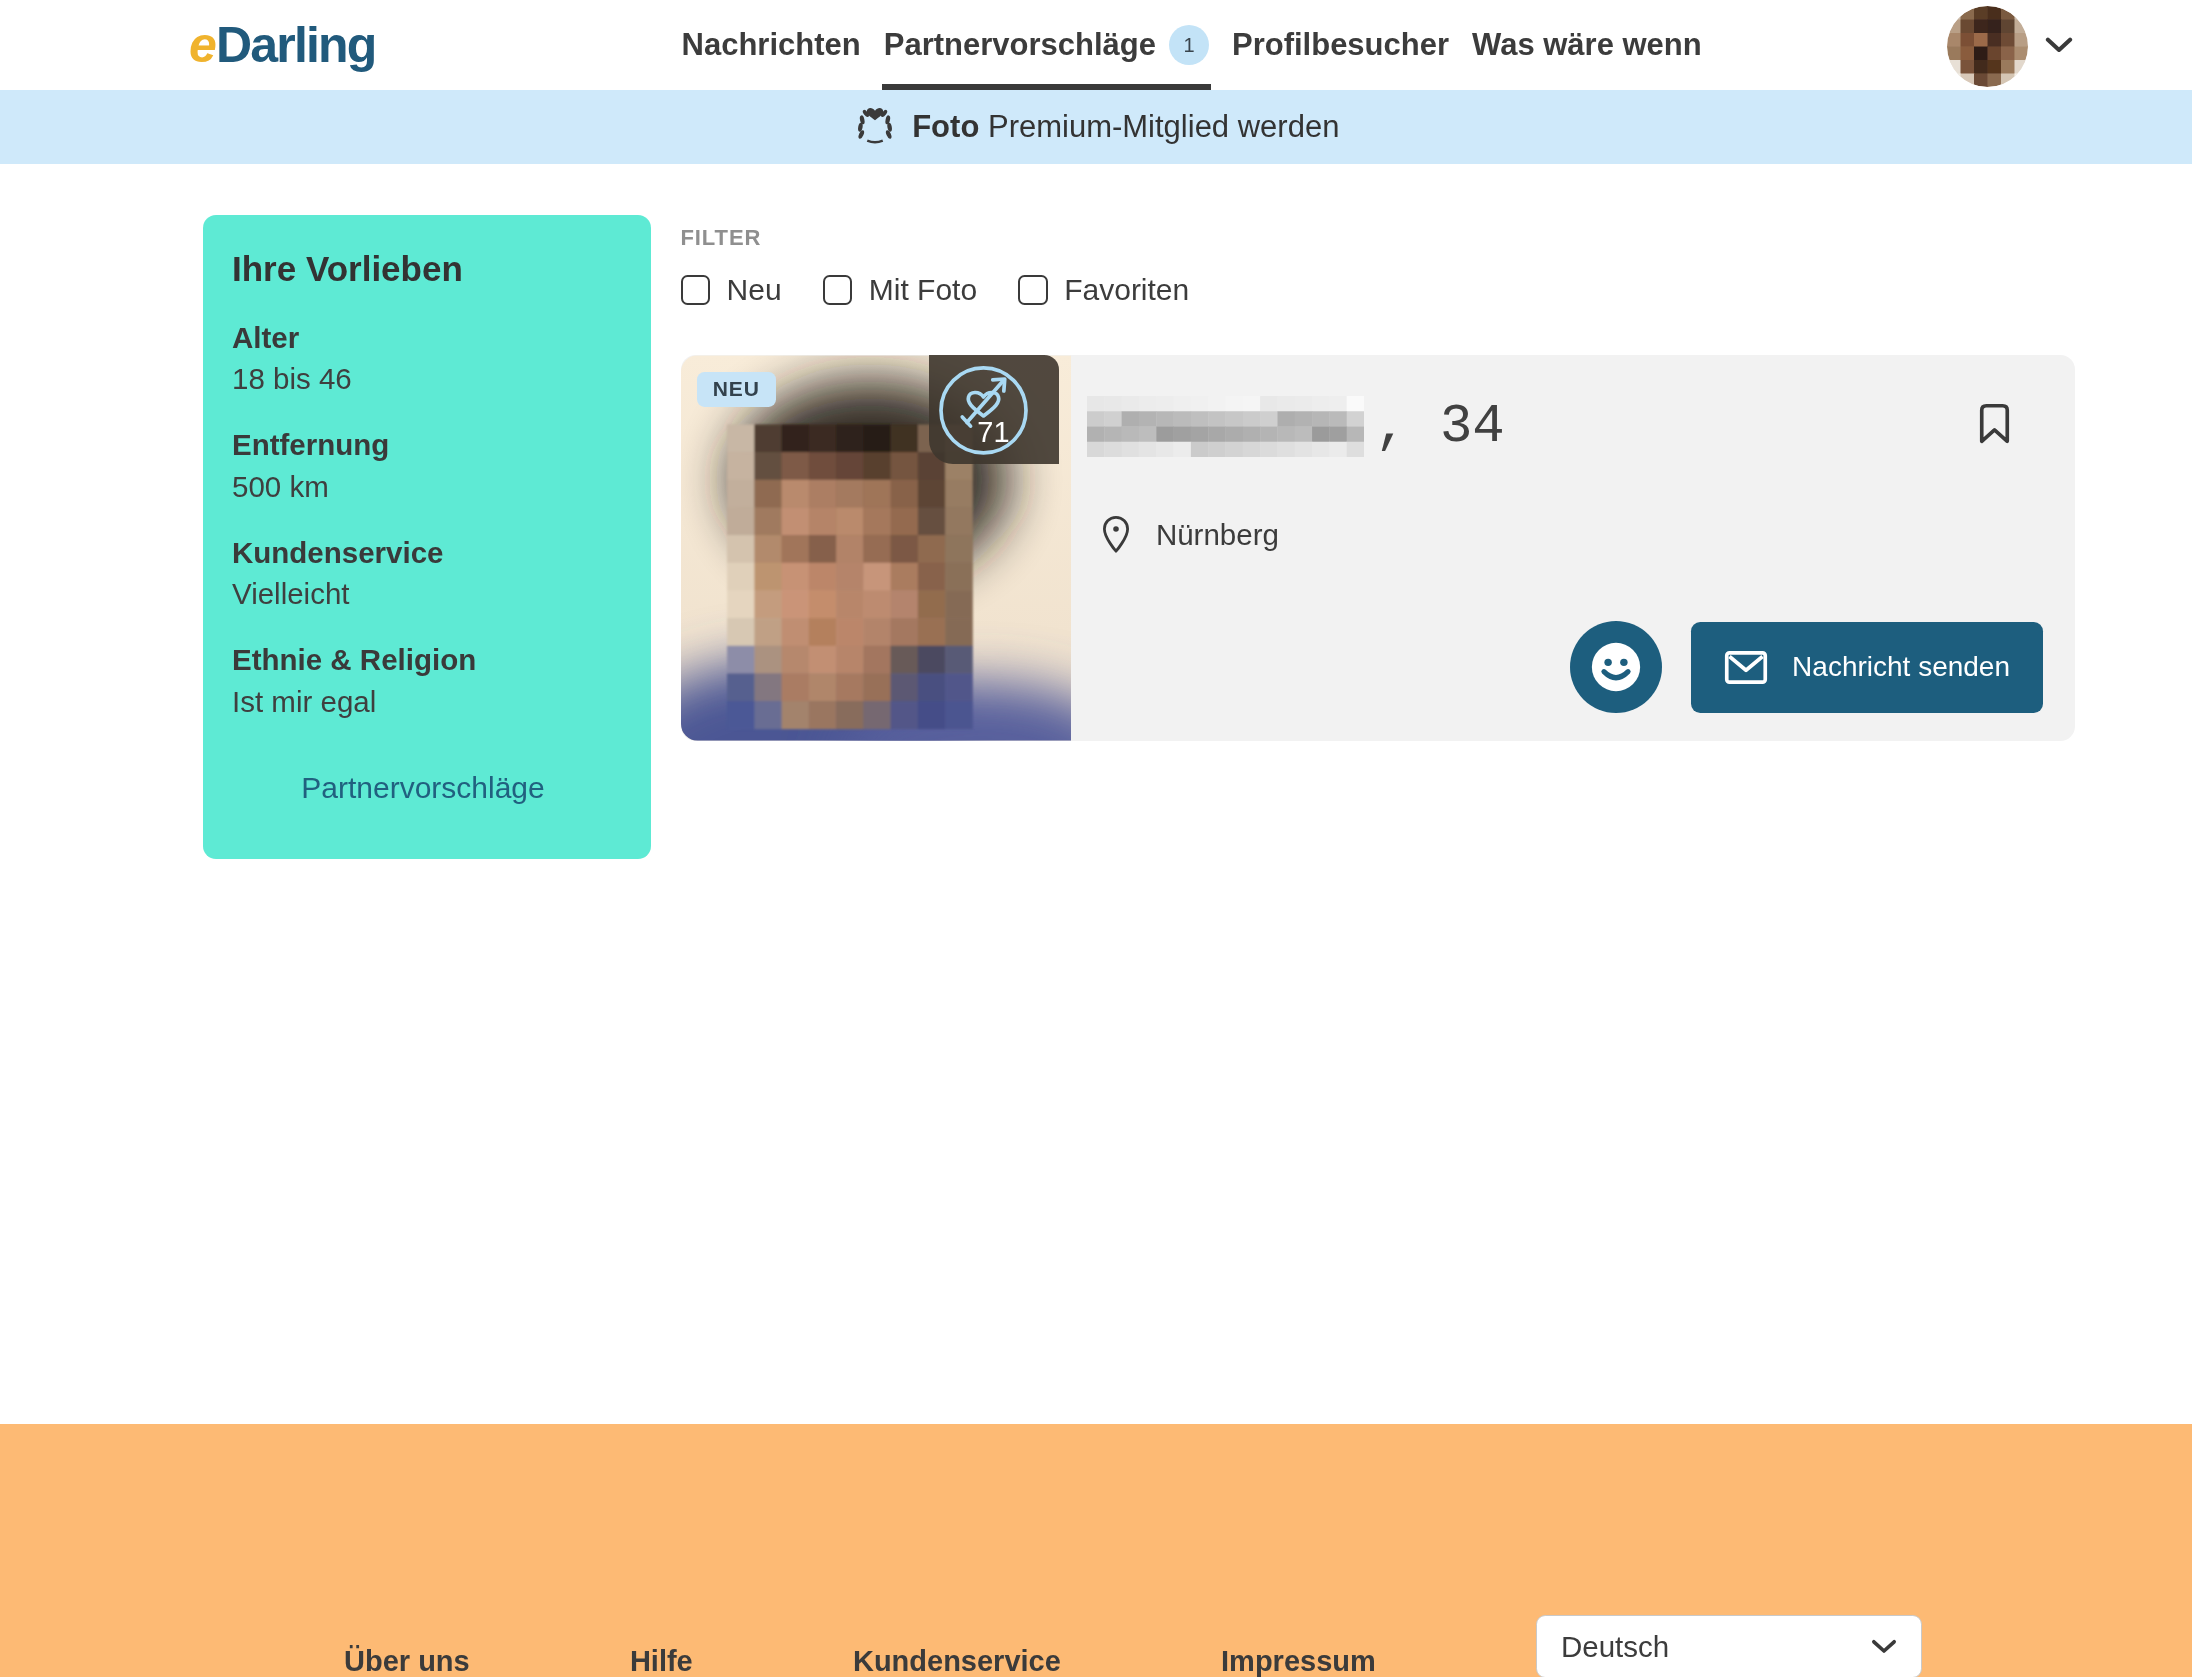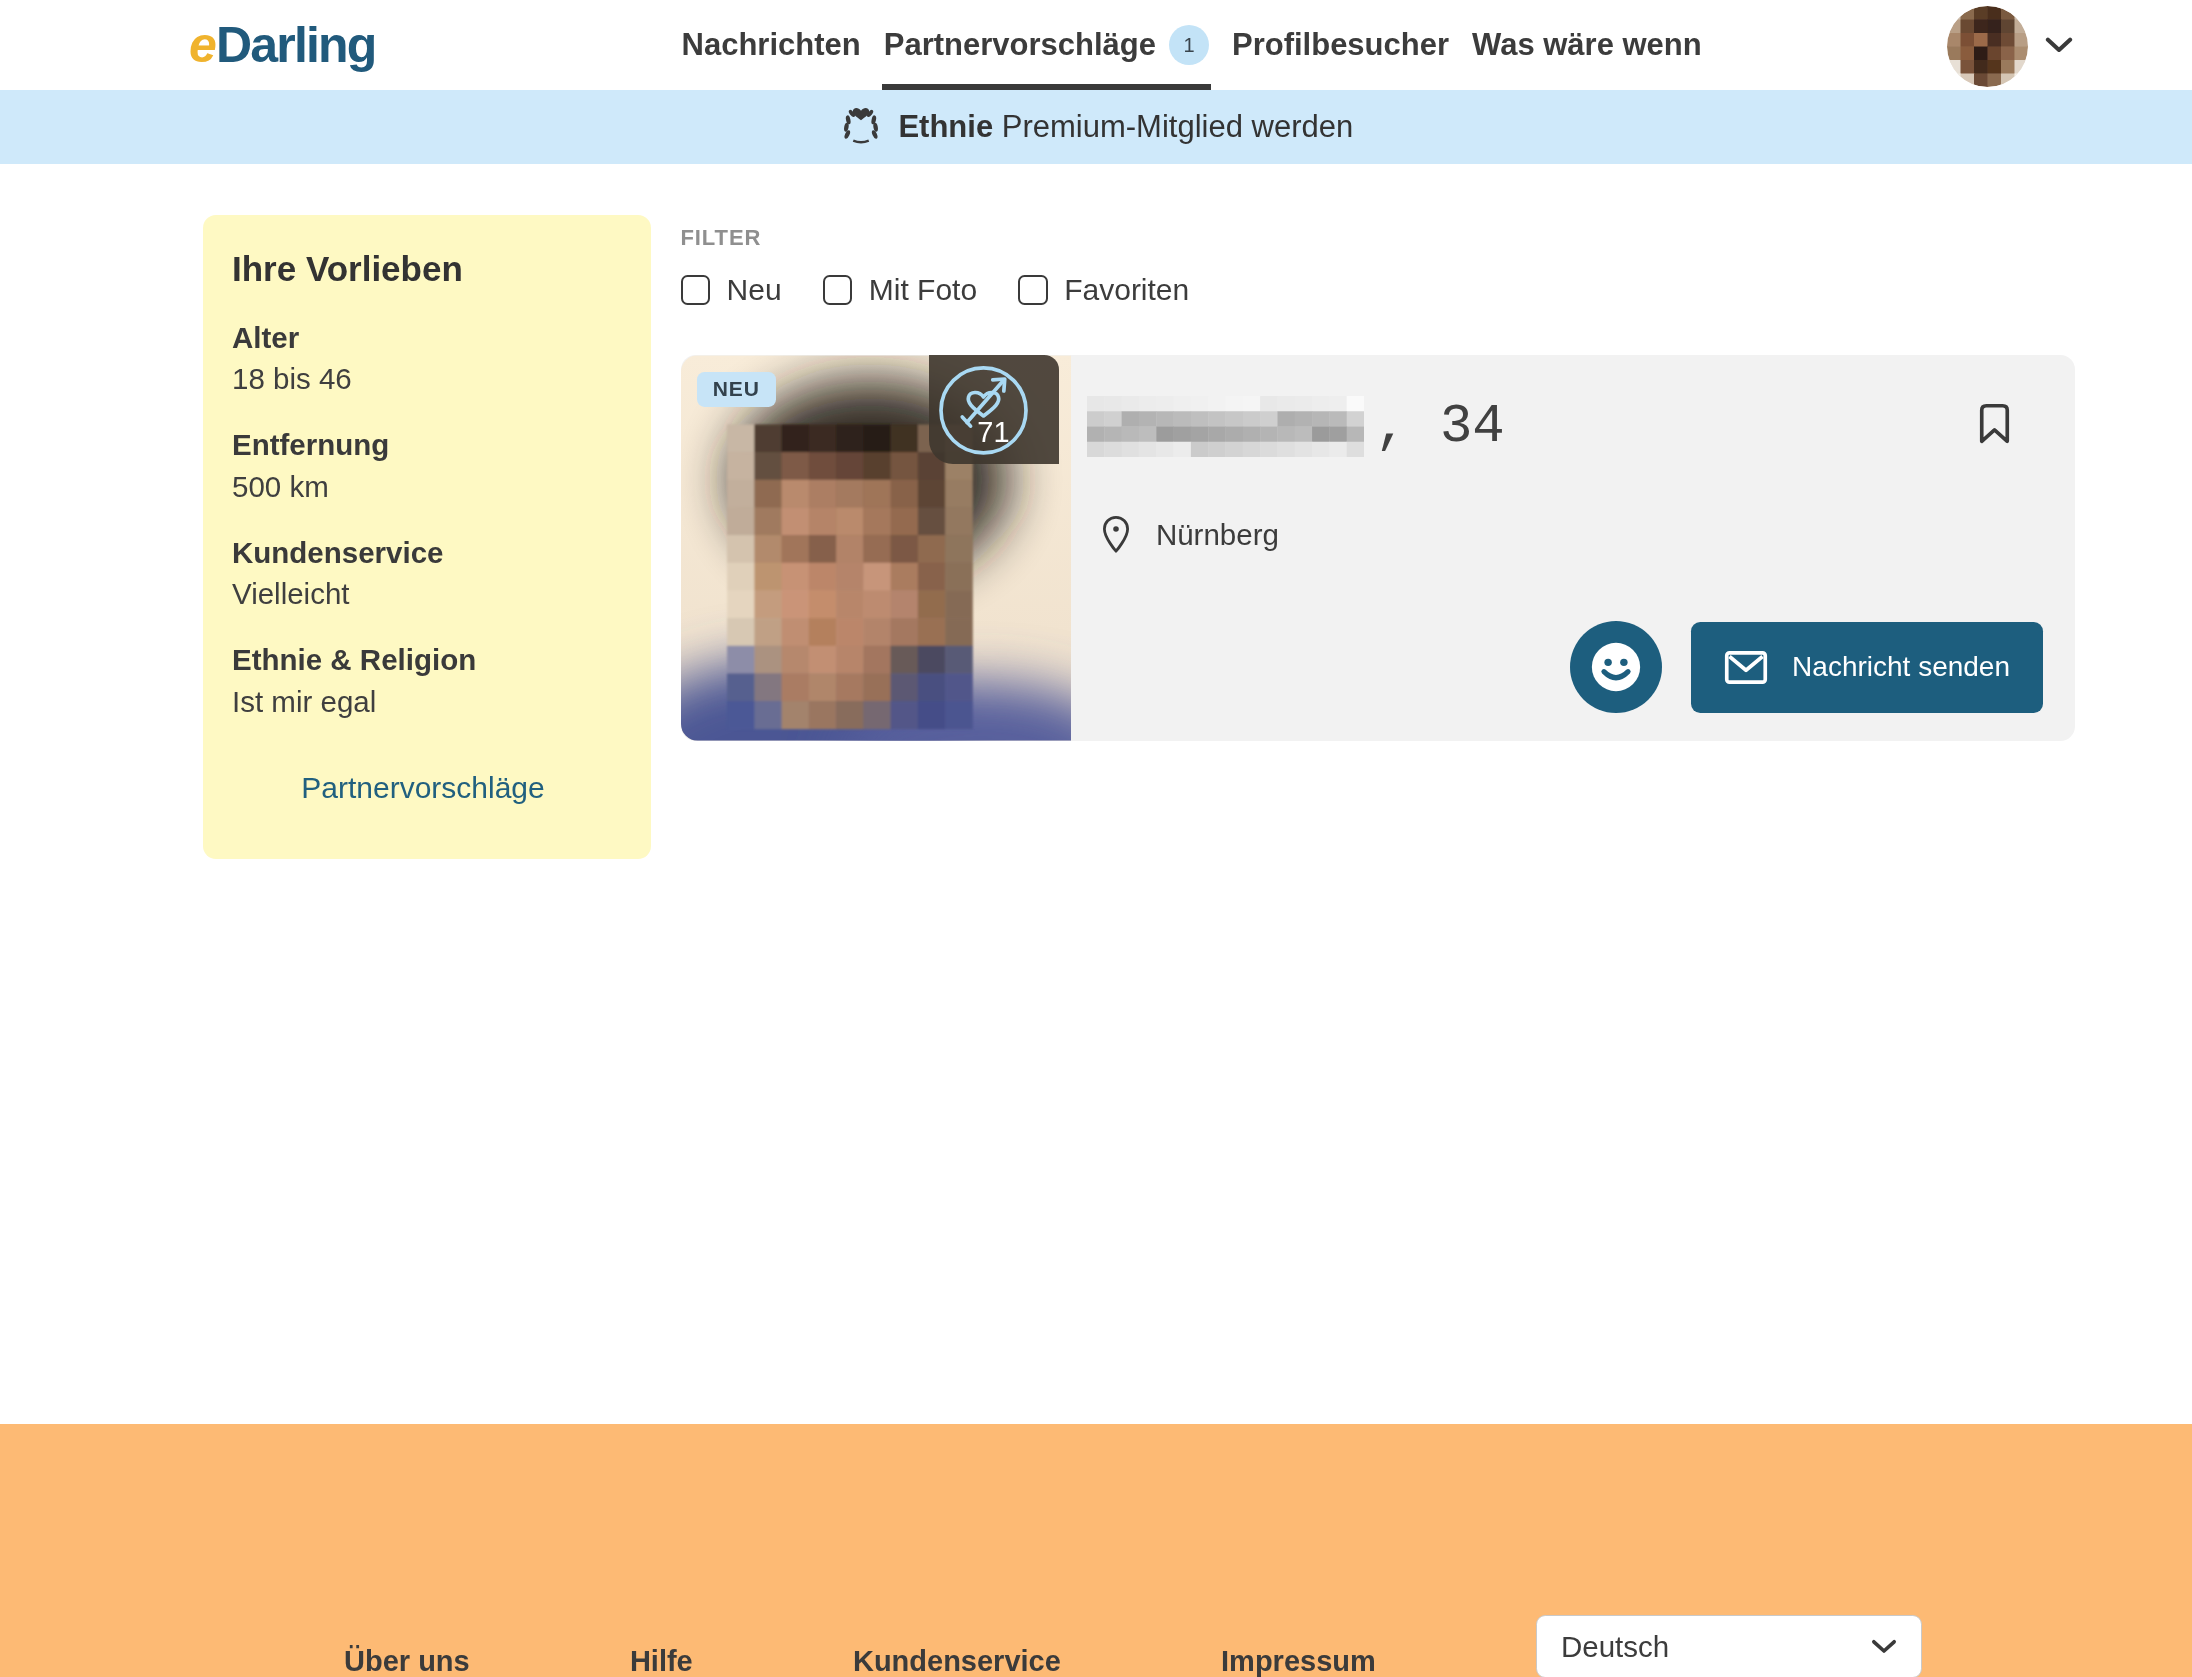--- a/index.html
+++ b/index.html
@@ -25,21 +25,21 @@
   .nav-item.active::after{content:"";position:absolute;left:-1.8px;right:-1.8px;bottom:0;height:6.5px;background:#3a3a3a;}
   .nav-badge{width:40px;height:40px;border-radius:50%;background:var(--badge-blue);color:#39444c;font-size:20px;font-weight:400;display:flex;align-items:center;justify-content:center;}
   .account{margin-left:auto;display:flex;align-items:center;gap:16.6px;}
   .avatar{width:81px;height:81px;border-radius:50%;overflow:hidden;cursor:pointer;background:#efe9e2;margin-top:3.7px;}
   .chevron{cursor:pointer;display:flex;align-items:center;}
   
   .premium-banner{flex:0 0 74px;background:var(--banner-blue);display:flex;align-items:center;justify-content:center;gap:16.6px;font-size:31px;color:#333;cursor:pointer;}
   .premium-banner b{font-weight:700;}
   
   .content{flex:1 1 auto;display:flex;align-items:flex-start;padding:0 118px 0 203px;}
-  .sidebar-card{flex:0 0 448px;margin-top:51px;background:#fef9c3;border-radius:13px;padding:34px 37px 54px 29px;}
+  .sidebar-card{flex:0 0 448px;margin-top:51px;background:#5eead4;border-radius:13px;padding:34px 37px 54px 29px;}
   .sidebar-title{font-size:35px;font-weight:700;color:#333;}
   .pref{margin-top:32px;}
   .pref-label{font-size:29.5px;font-weight:700;color:#3a3a3a;}
   .pref-value{font-size:29.5px;margin-top:7.4px;color:#3f3f3f;}
   .sidebar-link{display:block;text-align:center;margin-top:52px;font-size:30px;color:var(--link-teal);cursor:pointer;}
   .main-col{flex:1 1 auto;margin-left:29.5px;margin-top:61px;}
   .filter-heading{font-size:22px;font-weight:700;letter-spacing:0.9px;color:#8f8f8f;}
   .filter-row{display:flex;align-items:center;gap:41px;margin-top:22px;}
   .filter-opt{display:flex;align-items:center;gap:16.6px;font-size:30px;color:#3c3c3c;cursor:pointer;}
   .checkbox{width:29.5px;height:29.5px;border:2.8px solid #3a3a3a;border-radius:6.5px;background:#fff;flex:0 0 auto;}
@@ -160,21 +160,21 @@
         <ellipse cx="9" cy="18" rx="2.4" ry="5" transform="rotate(-12 9 18)"></ellipse>
         <ellipse cx="13" cy="11" rx="2.2" ry="4.6" transform="rotate(-38 13 11)"></ellipse>
         <ellipse cx="38" cy="34" rx="2.4" ry="5" transform="rotate(-24 38 34)"></ellipse>
         <ellipse cx="39" cy="26" rx="2.4" ry="5" transform="rotate(-10 39 26)"></ellipse>
         <ellipse cx="37" cy="18" rx="2.4" ry="5" transform="rotate(12 37 18)"></ellipse>
         <ellipse cx="33" cy="11" rx="2.2" ry="4.6" transform="rotate(38 33 11)"></ellipse>
         <path d="M14 42 q9 4 18 0 l-1-2.6 q-8 3.4-16 0 Z"></path>
       </g>
     </svg>
   </span>
-  <span><b>Ethnie</b>&nbsp;<span>Premium-Mitglied werden</span></span>
+  <span><b>Foto</b>&nbsp;<span>Premium-Mitglied werden</span></span>
 </div>
 
 <div class="content">
 
   <aside class="sidebar-card">
     <div class="sidebar-title">Ihre Vorlieben</div>
     <div class="pref">
       <div class="pref-label">Alter</div>
       <div class="pref-value">18 bis 46</div>
     </div>

